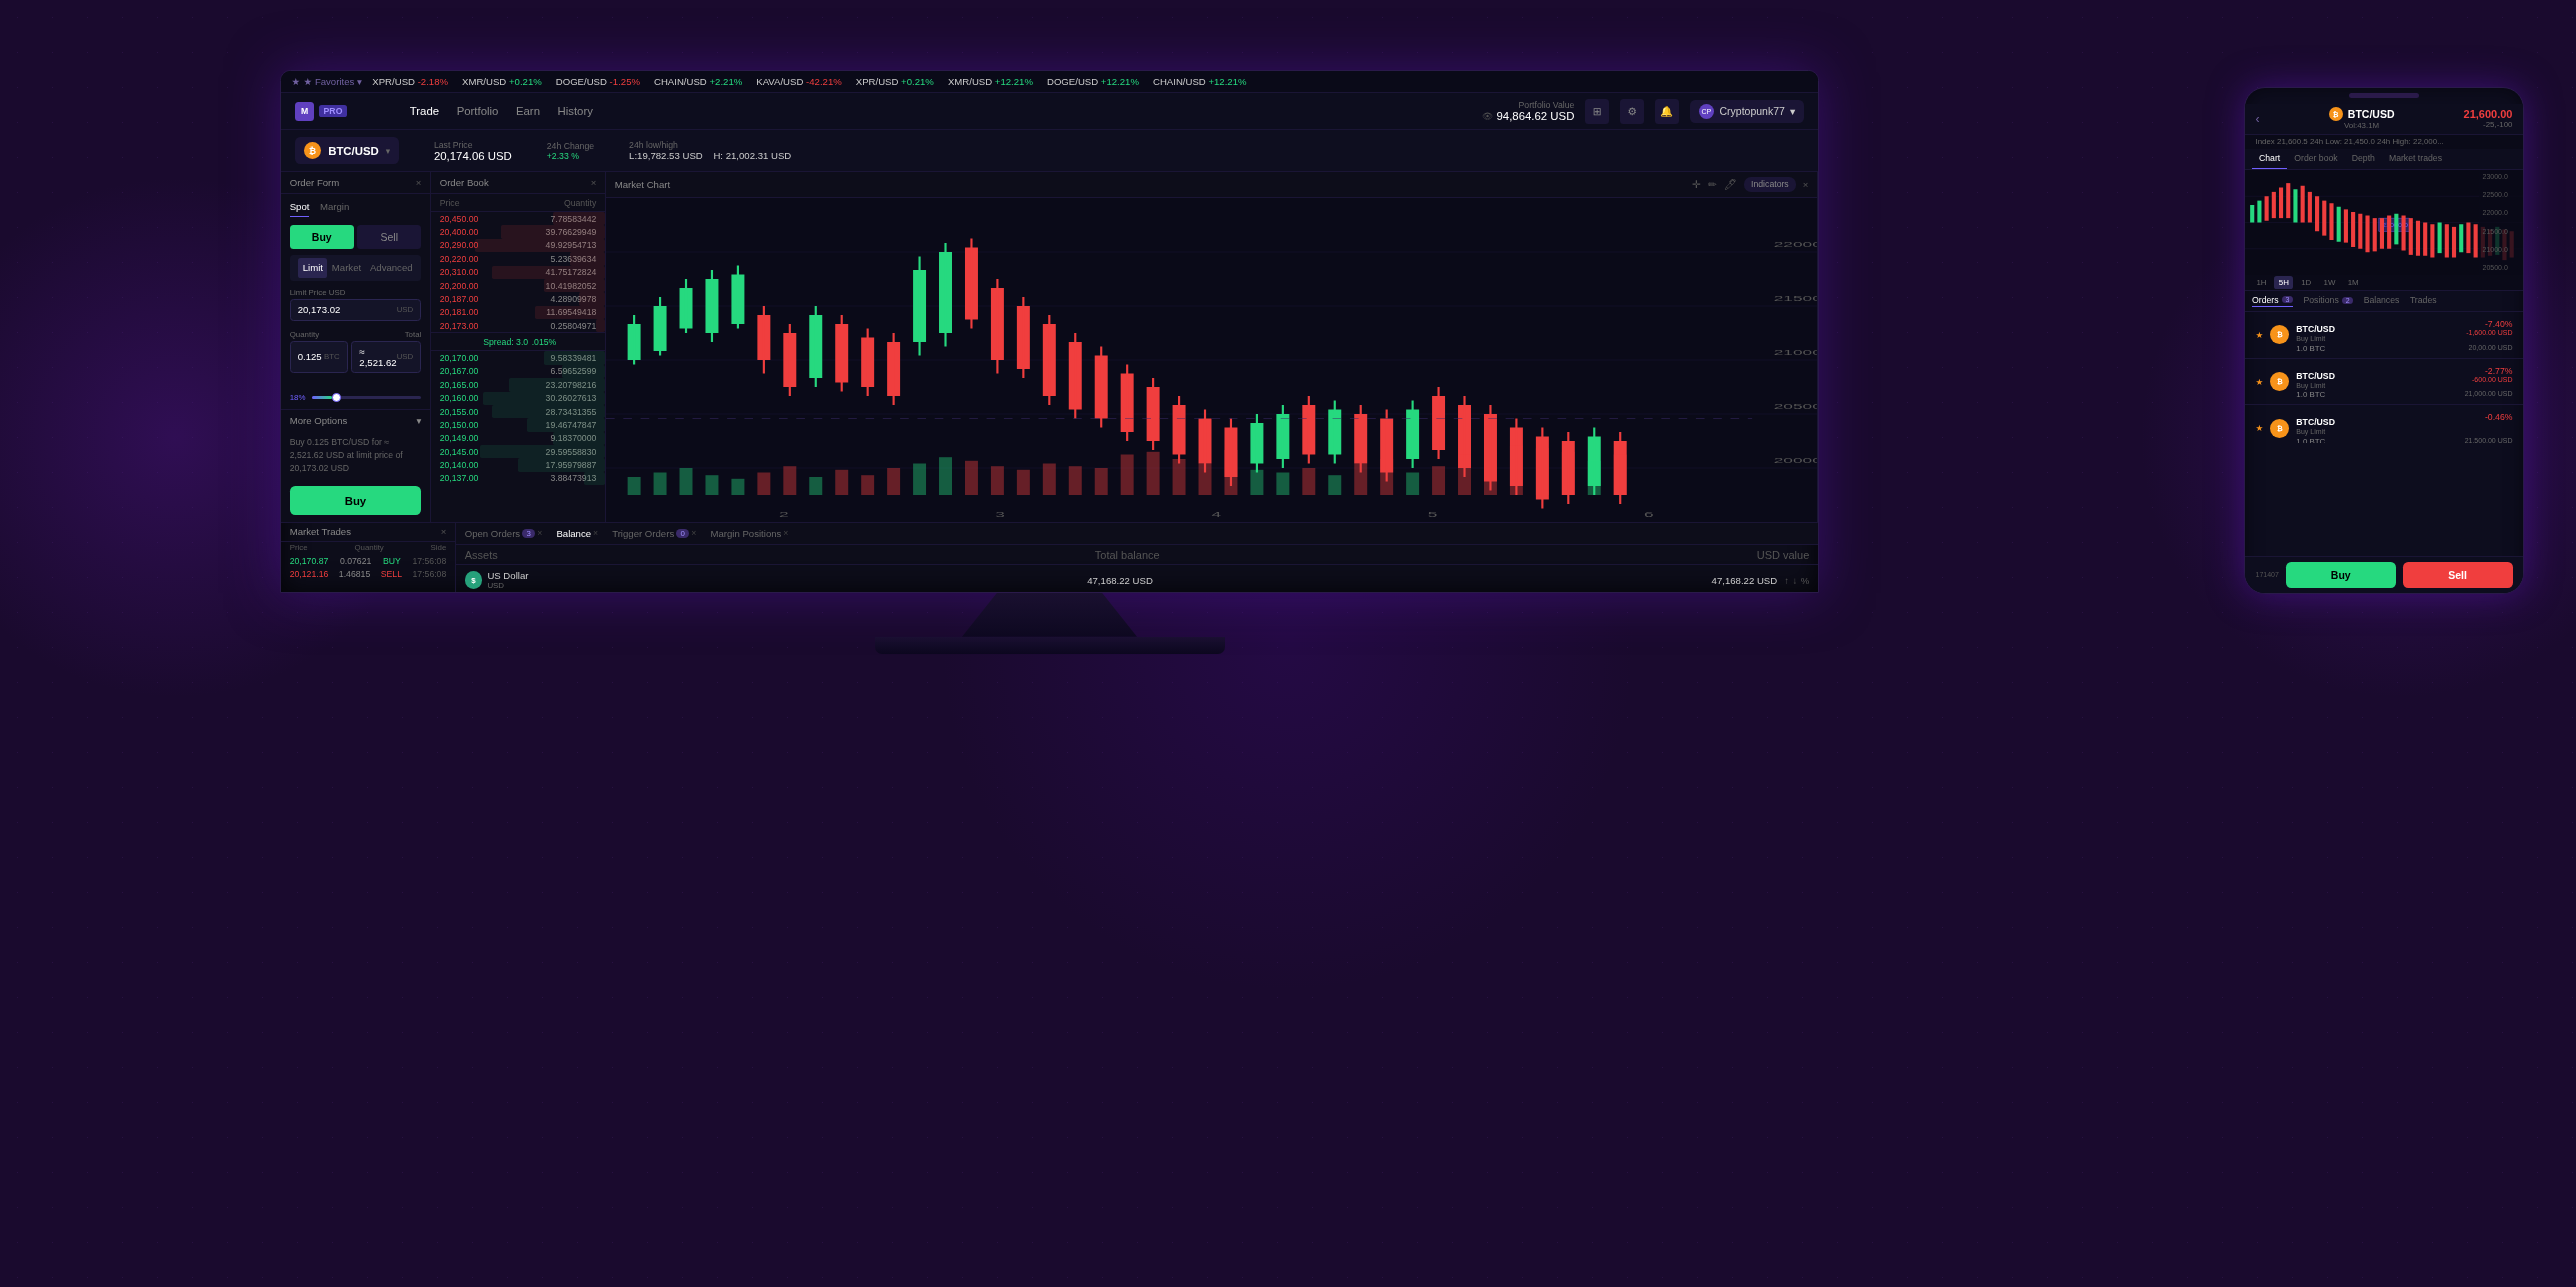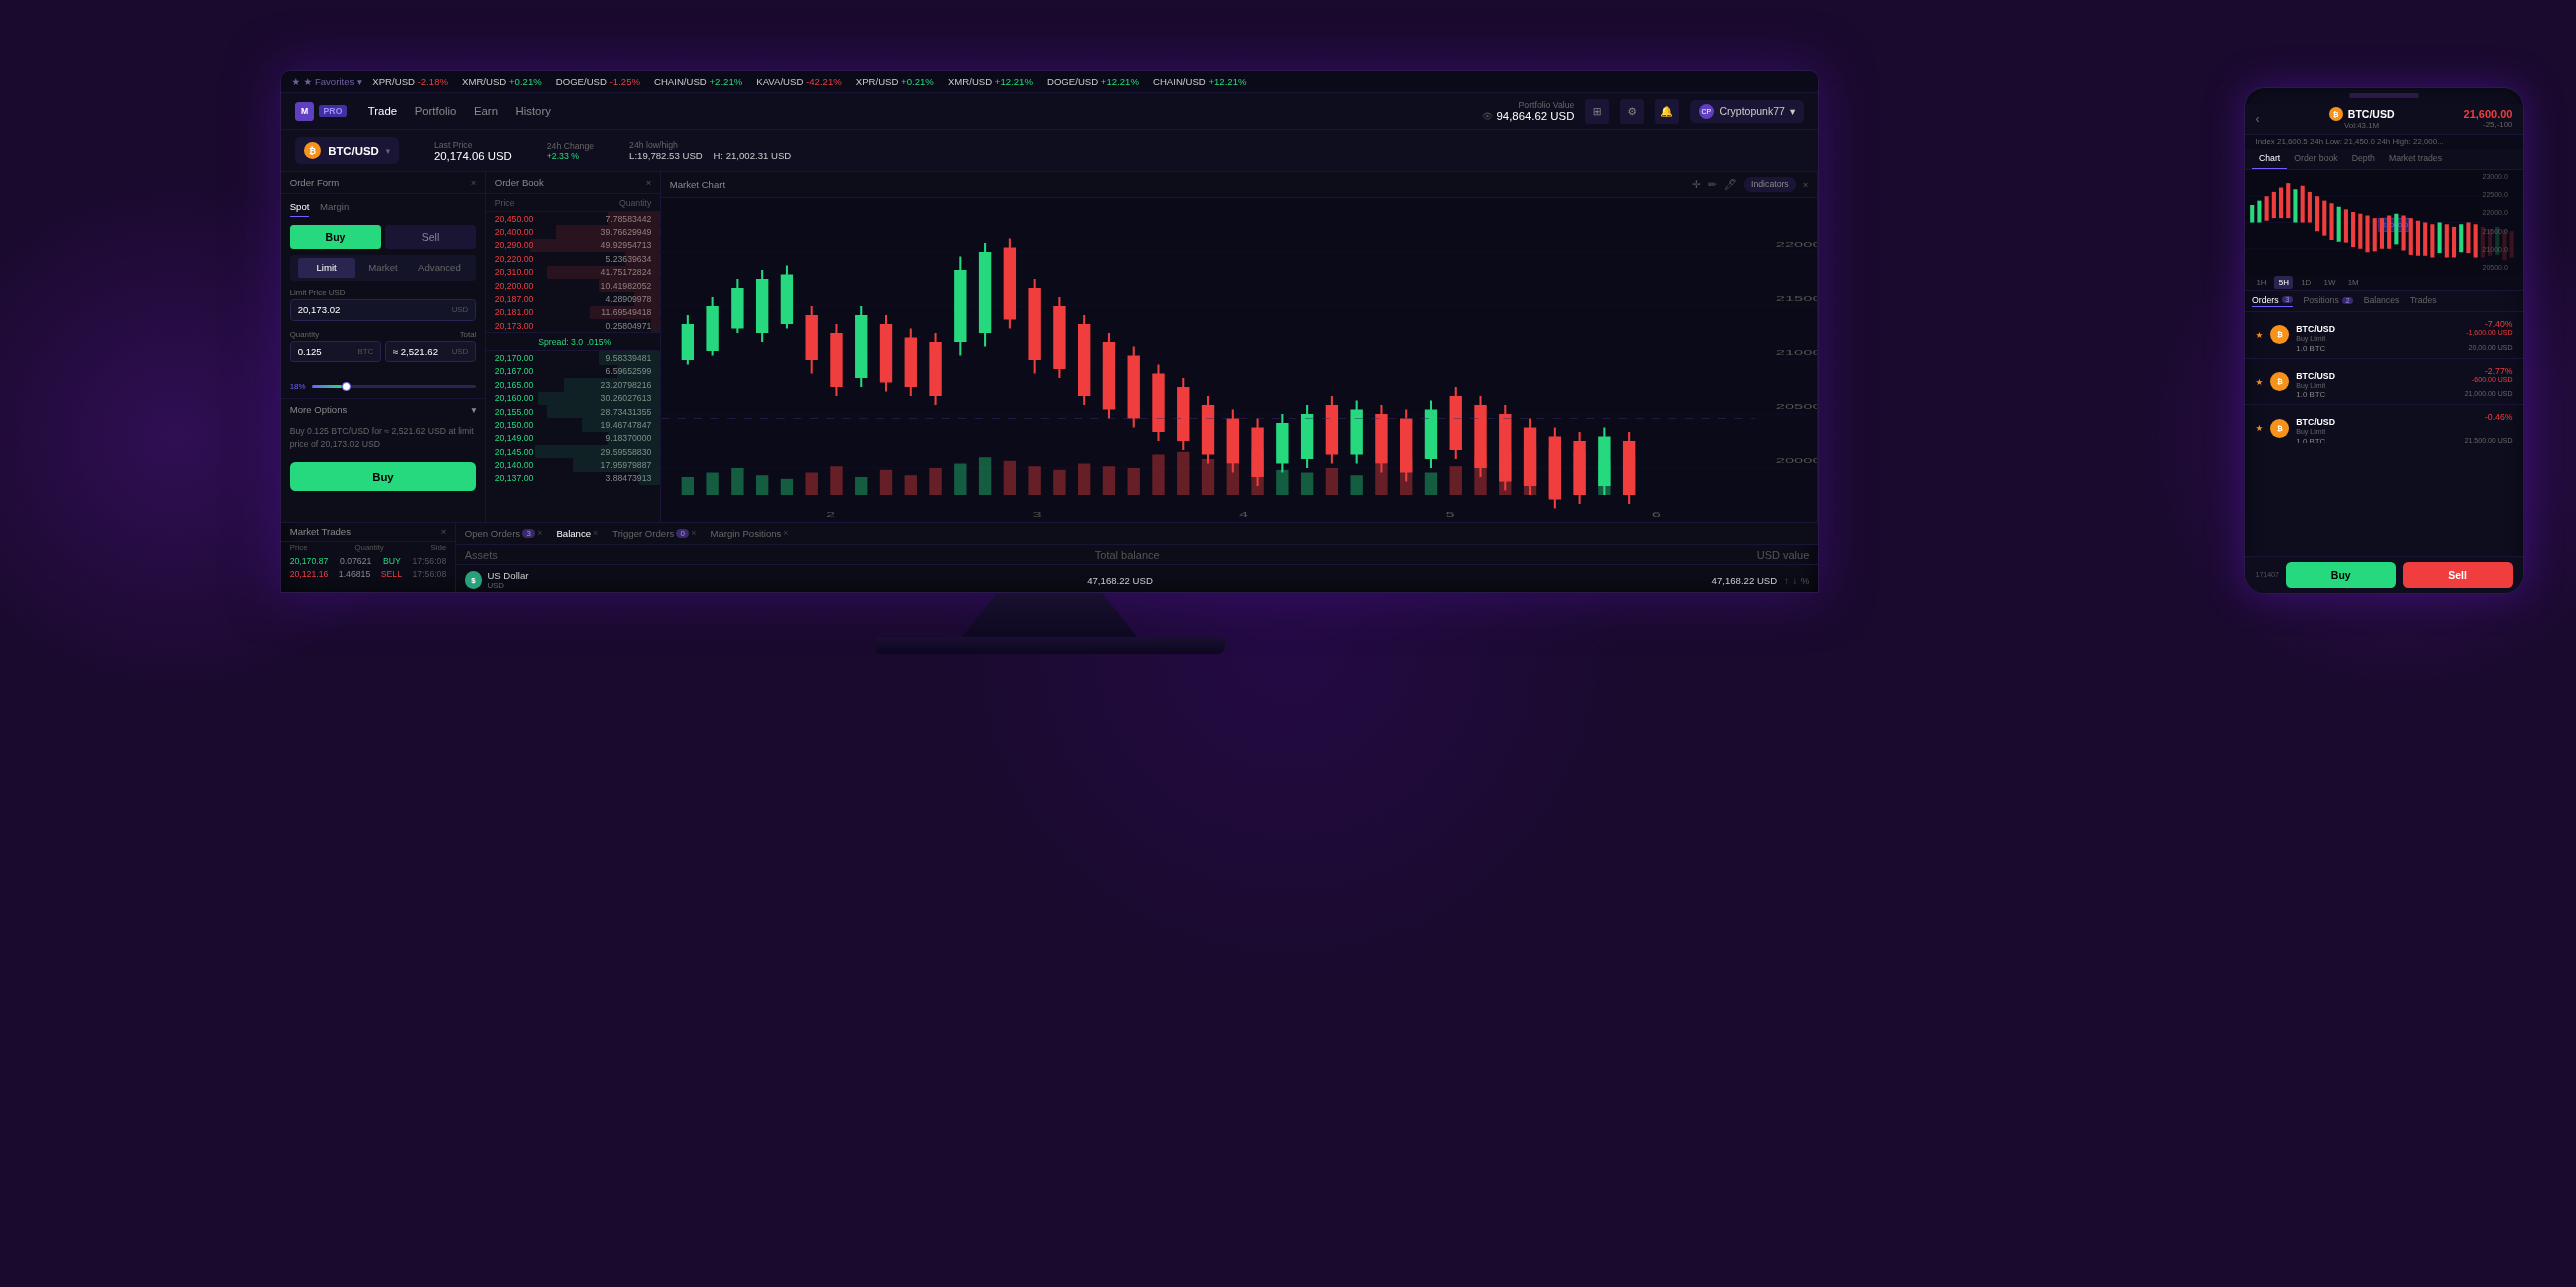--- a/index.html
+++ b/index.html
@@ -149,20 +149,21 @@
       background: #4030a0;
       color: #a090ff;
       font-size: 8.7px;
       padding: 0.9px 4.4px;
       border-radius: 2.6px;
       font-weight: bold;
     }
     .nav-links {
       display: flex;
       gap: 17.5px;
+      margin-left: 42px;
     }
     .nav-link {
       color: #888;
       font-size: 11.4px;
       cursor: pointer;
       padding: 3.5px 0;
     }
     .nav-link.active { color: #fff; }
     .nav-right {
       display: flex;
@@ -237,21 +238,21 @@
 
     
     .trading-area {
       display: flex;
       height: 350px;
       background: #0d0d1a;
     }
 
     
     .order-form-panel {
-      width: 205px;
+      width: 150px;
       border-right: 0.9px solid #1a1535;
       background: #0d0d1a;
       overflow: hidden;
     }
     .panel-header {
       padding: 5.2px 8.7px;
       border-bottom: 0.9px solid #1a1535;
       display: flex;
       align-items: center;
       justify-content: space-between;

